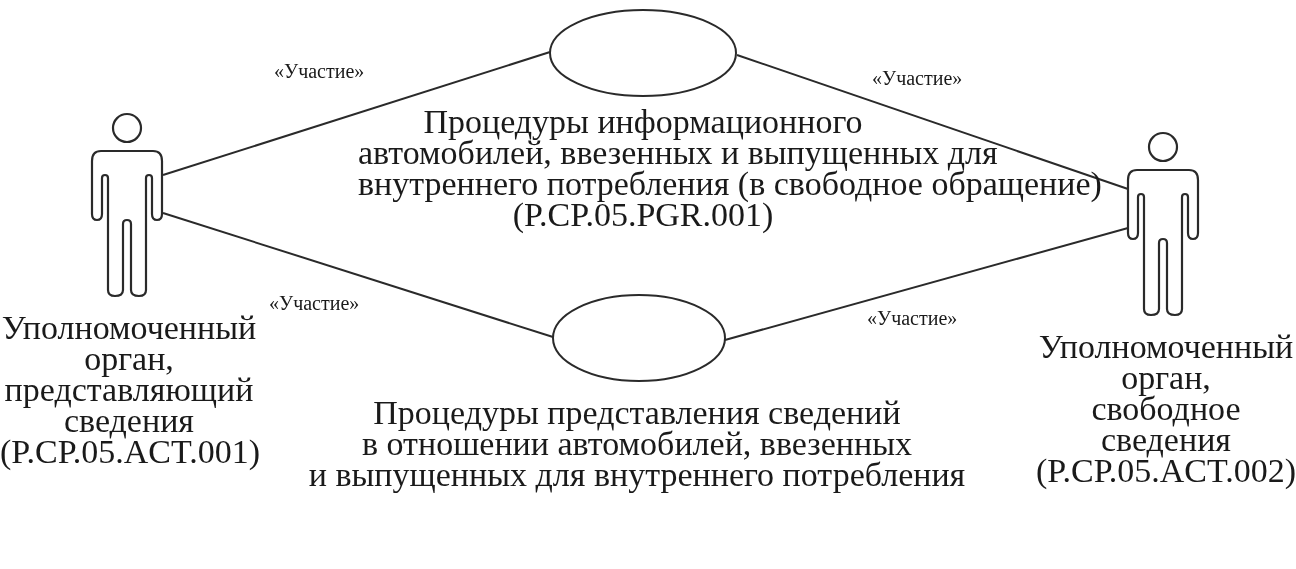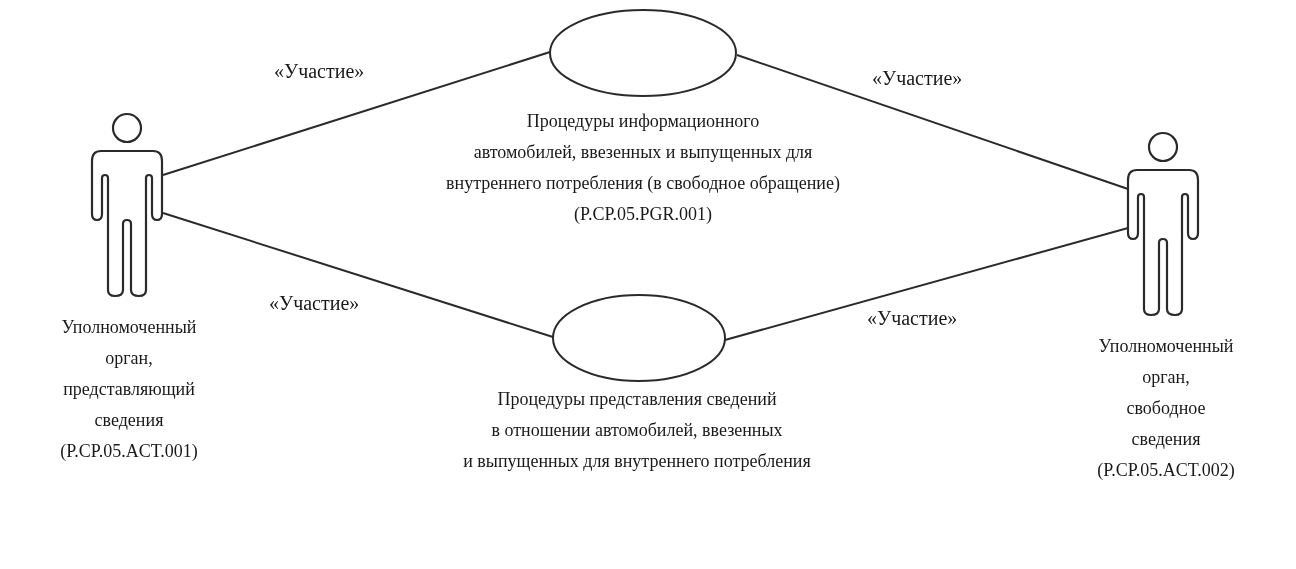--- a/index.html
+++ b/index.html
@@ -1,19 +1,19 @@
 <!DOCTYPE html>
 <html><head>
   <meta charset="utf-8">
   <style>
     html, body { margin: 0; padding: 0; background: #ffffff; }
     body { width: 1296px; height: 569px; position: relative; overflow: hidden;
            font-family: "Liberation Serif", "DejaVu Serif", serif; color: #1a1a1a; }
     svg.diagram { position: absolute; left: 0; top: 0; }
-    .txt { position: absolute; text-align: center; font-size: 18px; line-height: 31px; white-space: nowrap; }
+    .txt { position: absolute; text-align: center; font-size: 34px; line-height: 31px; white-space: nowrap; }
     .stereo { position: absolute; font-size: 20px; line-height: 30px; white-space: nowrap; }
     .line-block { display: block; }
   </style>
 </head>
 <body>
 
 <svg class="diagram" width="1296" height="569" viewBox="0 0 1296 569">
 
   <line x1="163" y1="175" x2="550" y2="52" stroke="#2a2a2a" stroke-width="2"></line>
   <line x1="163" y1="213" x2="553" y2="337" stroke="#2a2a2a" stroke-width="2"></line>
@@ -87,21 +87,21 @@
 <div class="stereo" style="left:269px; top:288px;">«Участие»</div>
 <div class="stereo" style="left:867px; top:303px;">«Участие»</div>
 
 <div class="txt" style="left:358px; top:106px; width:570px;">
   <span class="line-block">Процедуры информационного</span>
   <span class="line-block">автомобилей, ввезенных и выпущенных для</span>
   <span class="line-block">внутреннего потребления (в свободное обращение)</span>
   <span class="line-block">(P.CP.05.PGR.001)</span>
 </div>
 
-<div class="txt" style="left:272px; top:384px; width:730px;">
+<div class="txt" style="left:272px; top:397px; width:730px;">
   <span class="line-block">Процедуры представления сведений</span>
   <span class="line-block">в отношении автомобилей, ввезенных</span>
   <span class="line-block">и выпущенных для внутреннего потребления</span>
 </div>
 
 <div class="txt" style="left:0px; top:312px; width:258px;">
   <span class="line-block">Уполномоченный</span>
   <span class="line-block">орган,</span>
   <span class="line-block">представляющий</span>
   <span class="line-block">сведения</span>

